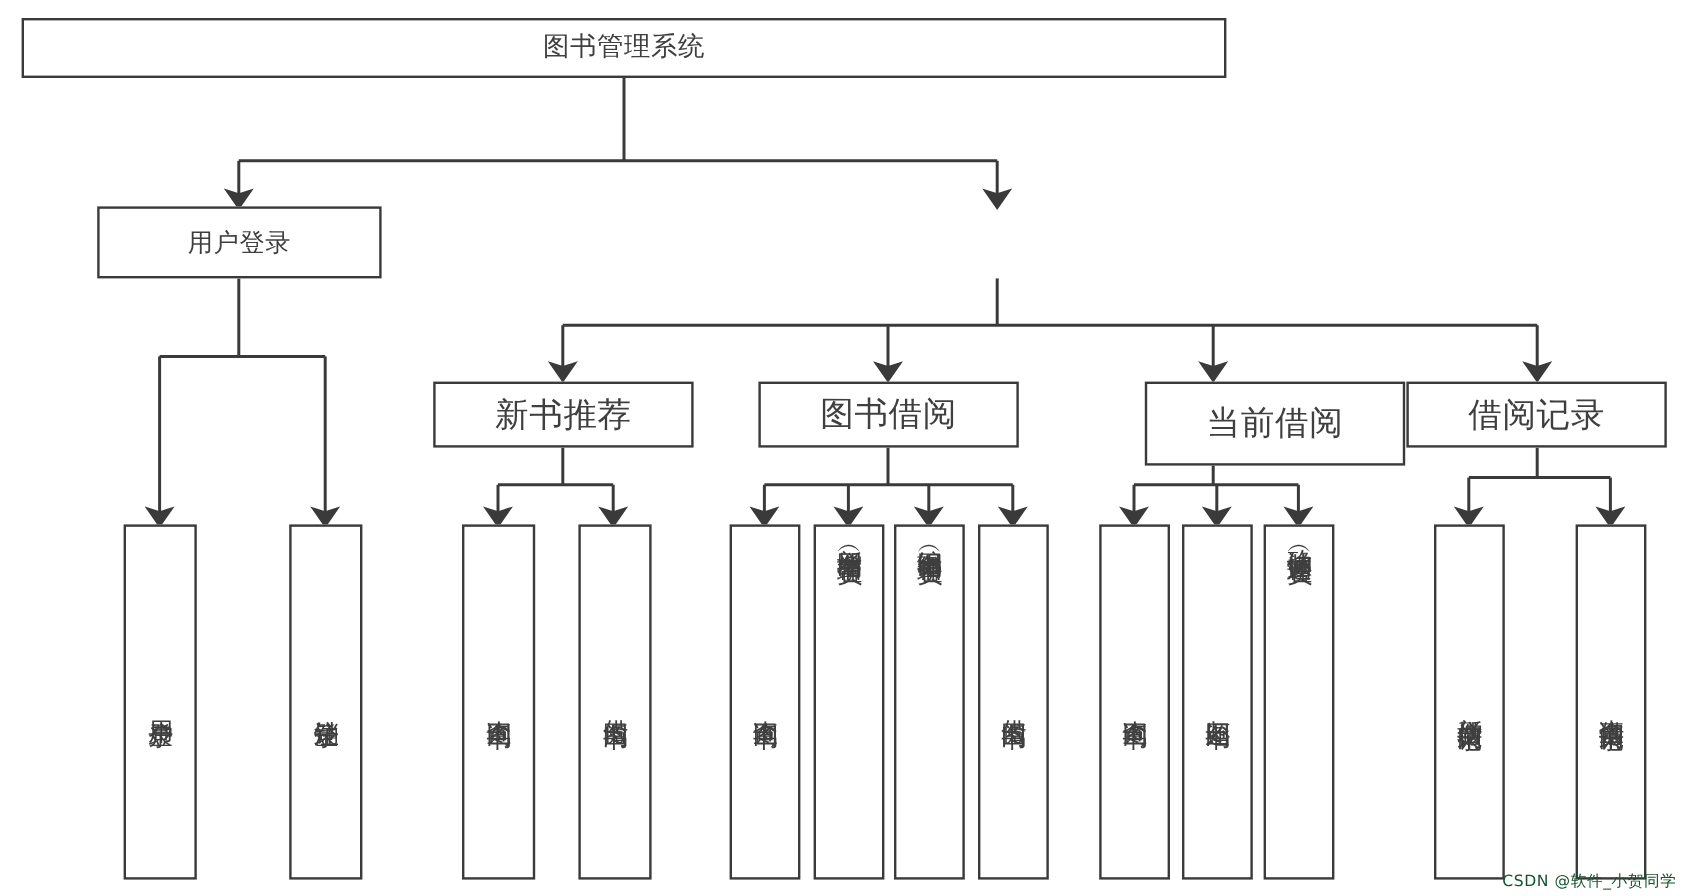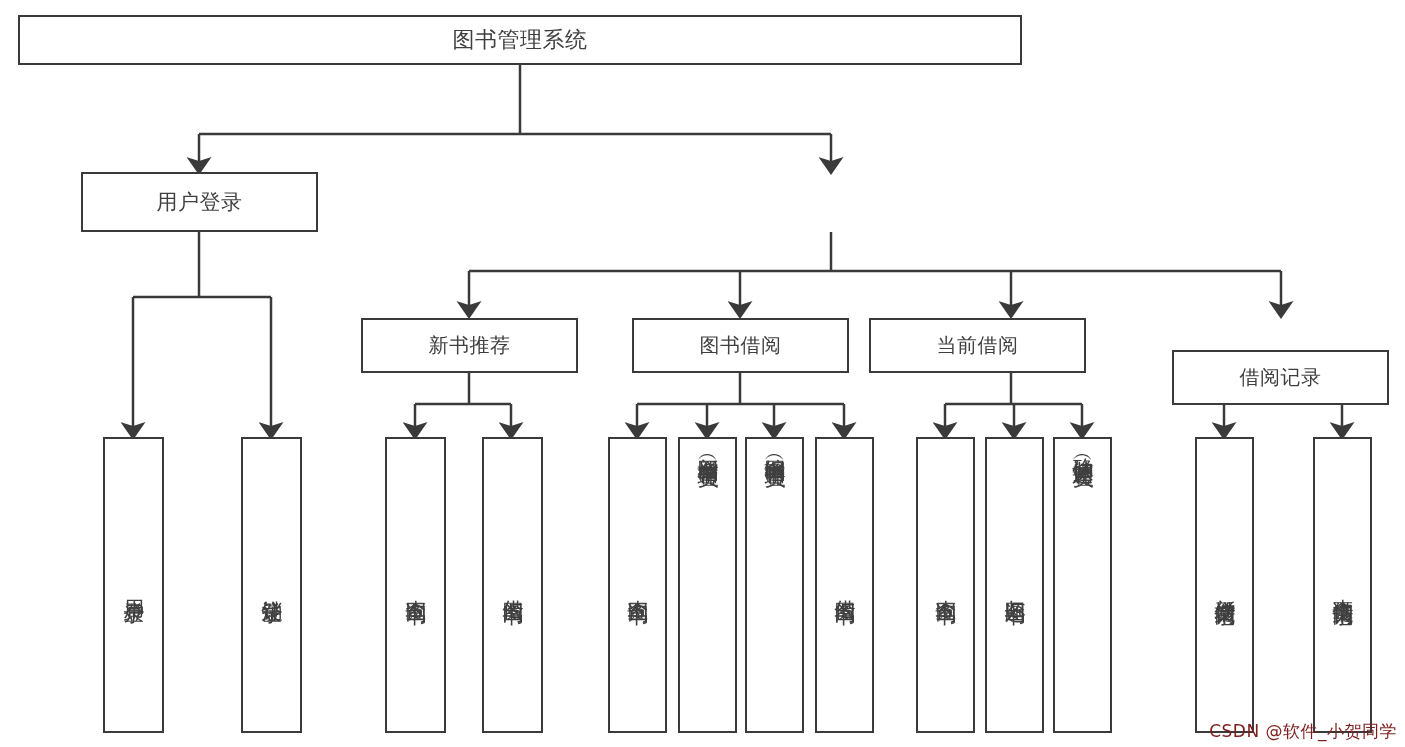--- a/index.html
+++ b/index.html
@@ -40,21 +40,21 @@
   .node-label {
     font-size: 21px;
     line-height: 1.18;
     letter-spacing: 0.5px;
     color: #3f3f3f;
     white-space: nowrap;
     text-align: center;
   }
   .node.root .node-label { font-size: 22px; }
   .node.level2 .node-label { font-size: 21px; }
-  .node.level3 .node-label { font-size: 20px; text-align: right; }
+  .node.level3 .node-label { font-size: 28px; text-align: right; }
   .node.leaf {
     align-items: flex-start;
     padding-top: 2px;
   }
   .node.leaf .node-label {
     writing-mode: vertical-rl;
     text-orientation: upright;
     font-size: 21px;
     line-height: 1.28;
     letter-spacing: 1.5px;
@@ -62,22 +62,22 @@
     display: block;
     margin: 0 auto;
   }
   .node.leaf.v-center {
     align-items: center;
   }
   .watermark {
     position: absolute;
     right: 8px;
     bottom: 4px;
-    font-size: 17px;
-    color: #7f1d1d;
+    font-size: 13px;
+    color: #14532d;
     letter-spacing: 0.5px;
     z-index: 5;
     white-space: nowrap;
     margin-left: 40px;
   }
 </style>
 </head>
 <body>
 
 <div id="diagram-root">
@@ -140,24 +140,24 @@
   <div class="node level2" style="left:81px; top:172px; width:237px; height:60px;">
     <span class="node-label">用户登录</span>
   </div>
 
   <div class="node level3" style="left:361px; top:318px; width:217px; height:55px;">
     <span class="node-label">新书推荐</span>
   </div>
   <div class="node level3" style="left:632px; top:318px; width:217px; height:55px;font-family:Liberation Serif, serif;">
     <span class="node-label">图书借阅</span>
   </div>
-  <div class="node level3" style="left:869px; top:318px; width:217px; height:55px;">
+  <div class="node level3" style="left:954px; top:318px; width:217px; height:70px;">
     <span class="node-label">当前借阅</span>
   </div>
-  <div class="node level3" style="left:1172px; top:318px; width:217px; height:55px;margin-top:32px;">
+  <div class="node level3" style="left:1172px; top:318px; width:217px; height:55px;">
     <span class="node-label">借阅记录</span>
   </div>
 
   <div class="node leaf v-center" style="left:103px; top:437px; width:61px; height:296px;">
     <span class="node-label">用户登录</span>
   </div>
   <div class="node leaf v-center" style="left:241px; top:437px; width:61px; height:296px;">
     <span class="node-label">注销登录</span>
   </div>
 

